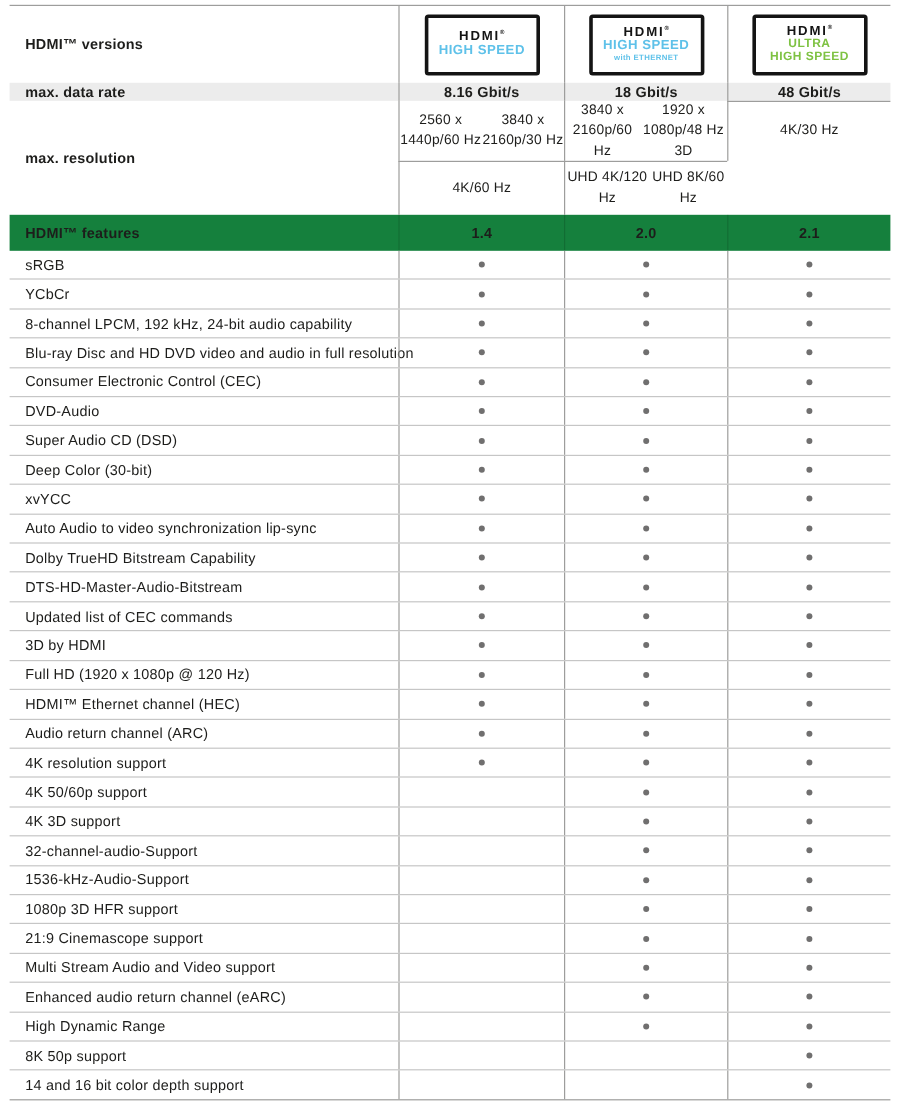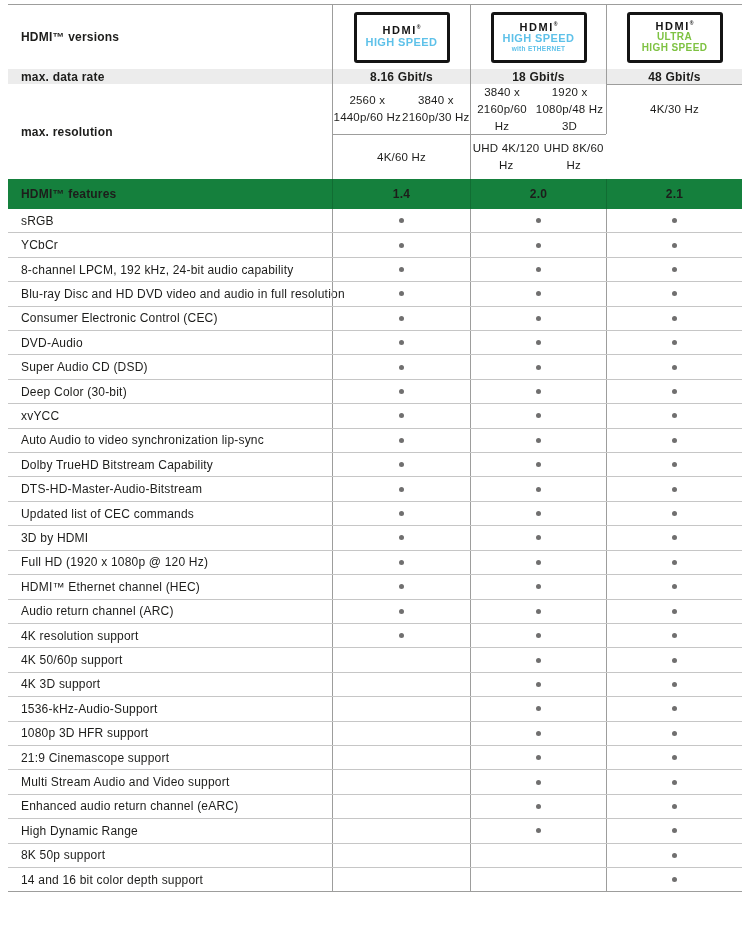--- a/index.html
+++ b/index.html
@@ -370,20 +370,30 @@
         <div class="cell label-cell">4K 3D support</div>
         <div class="cell value-cell"></div>
         <div class="cell value-cell">
           <span class="dot" style="background: rgb(112, 111, 111);"></span>
         </div>
         <div class="cell value-cell">
           <span class="dot" style="background: rgb(112, 111, 111);"></span>
         </div>
       </div>
       <div class="grid-row feature-row">
+        <div class="cell label-cell">32-channel-audio-Support</div>
+        <div class="cell value-cell"></div>
+        <div class="cell value-cell">
+          <span class="dot" style="background: rgb(112, 111, 111);"></span>
+        </div>
+        <div class="cell value-cell">
+          <span class="dot" style="background: rgb(112, 111, 111);"></span>
+        </div>
+      </div>
+      <div class="grid-row feature-row">
         <div class="cell label-cell">1536-kHz-Audio-Support</div>
         <div class="cell value-cell"></div>
         <div class="cell value-cell">
           <span class="dot" style="background: rgb(112, 111, 111);"></span>
         </div>
         <div class="cell value-cell">
           <span class="dot" style="background: rgb(112, 111, 111);"></span>
         </div>
       </div>
       <div class="grid-row feature-row">

